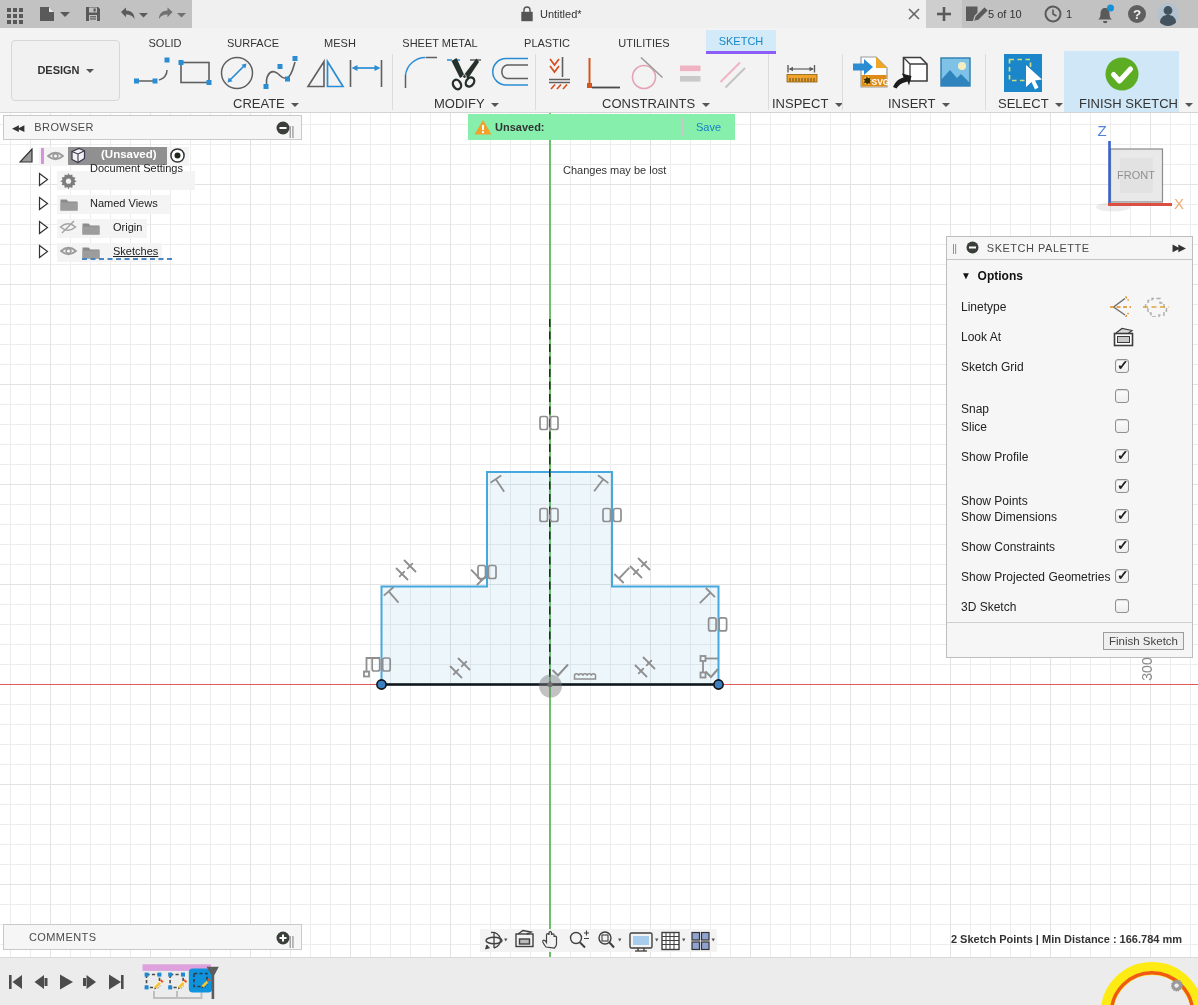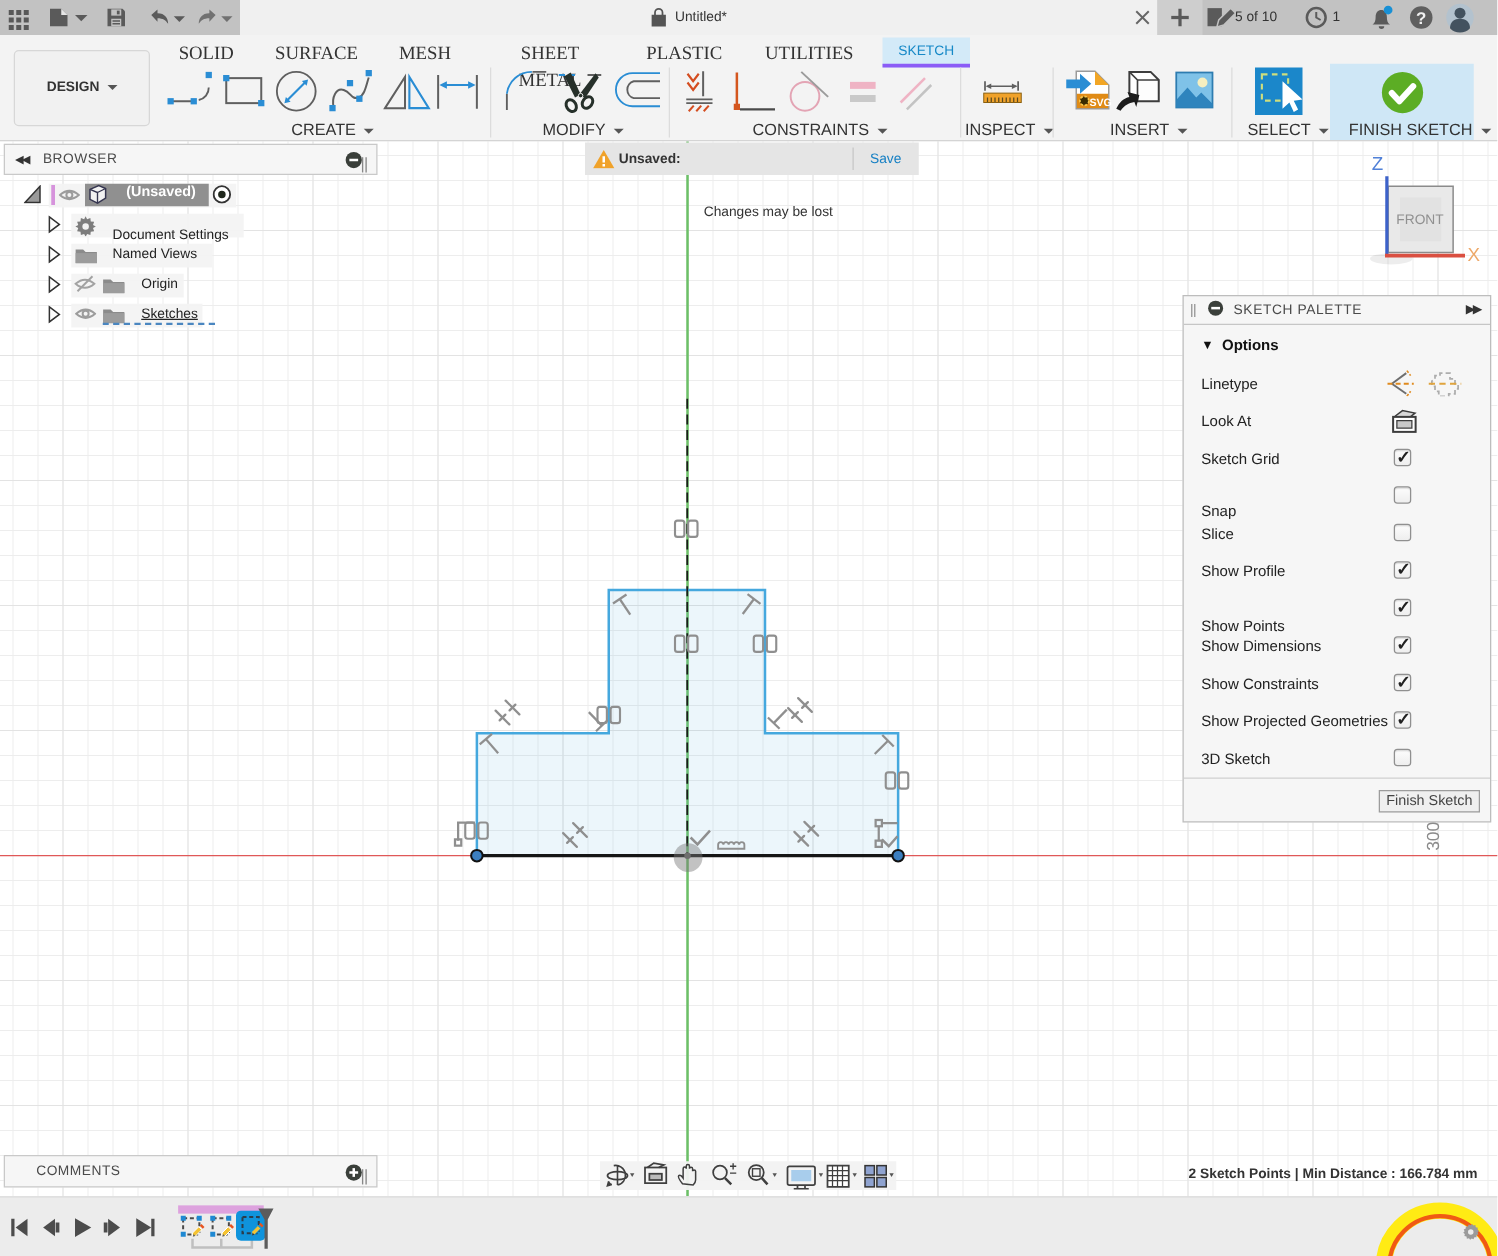--- a/index.html
+++ b/index.html
@@ -7,21 +7,21 @@
   .abs { position:absolute; }
   #stage { position:relative; width:1198px; height:1005px; }
 
   
   #titlebar { position:absolute; left:0; top:0; width:1198px; height:28px; background:#c2c2c2; }
   #doctab { position:absolute; left:192px; top:0; width:734px; height:28px; background:#f0f0f0; }
   #plusbox { position:absolute; left:926px; top:0; width:36px; height:28px; background:#cecece; }
 
   
   #ribbon { position:absolute; left:0; top:28px; width:1198px; height:85px; background:#f3f3f3; border-bottom:1px solid #d4d4d4; }
-  .rtab { position:absolute; top:4px; height:22px; line-height:22px; font-size:15px; color:#333; text-align:center;font-family:Liberation Serif, serif; }
+  .rtab { position:absolute; top:4px; height:22px; line-height:22px; font-size:11px; color:#333; text-align:center; }
   #tab-sketch { position:absolute; left:706px; top:2px; width:70px; height:24px; background:#d3eaf8; border-bottom:3px solid #8b5cf6; color:#1789c7; font-size:11px; text-align:center; line-height:22px; }
   #designbtn { position:absolute; left:11px; top:12px; width:109px; height:61px; background:#f1f1f1; border:1px solid #d7d7d7; border-radius:4px; font-size:11px; font-weight:bold; color:#333; text-align:center; line-height:59px; }
   .glabel { position:absolute; top:68px; font-size:13px; color:#333; white-space:nowrap; }
   .gdiv { position:absolute; top:26px; width:1px; height:56px; background:#dcdcdc; }
   .caret { display:inline-block; width:0; height:0; border-left:4px solid transparent; border-right:4px solid transparent; border-top:4px solid #555; vertical-align:middle; margin-left:3px; }
   #finishbg { position:absolute; left:1064px; top:23px; width:115px; height:61px; background:#cfe7f6; }
 
   
   #canvas { position:absolute; left:0; top:113px; width:1198px; height:844px; background:#fff; }
   #grid { position:absolute; left:0; top:0; width:100%; height:100%;
@@ -35,21 +35,21 @@
   }
   #redaxis { position:absolute; left:0; top:570.5px; width:1198px; height:1.5px; background:#e05858; }
   #greenaxis { position:absolute; left:549px; top:0; width:2px; height:844px; background:#6cc067; }
 
   
   .phead { position:absolute; background:#f6f6f6; border:1px solid #c9c9c9; color:#4a4a4a; font-size:11px; letter-spacing:0.4px; }
   #browserhead { left:3px; top:115px; width:299px; height:25px; line-height:23px; }
   #commentshead { left:3px; top:924px; width:299px; height:26px; line-height:24px; }
   .treerow { position:absolute; background:rgba(243,243,243,0.95); height:19px; }
 
-  #warnbar { position:absolute; left:468px; top:114px; width:267px; height:26px; background:#e5e5e5; font-size:11px; color:#333; }
+  #warnbar { position:absolute; left:468px; top:114px; width:267px; height:26px; background:#86efac; font-size:11px; color:#333; }
 
   #palette { position:absolute; left:946px; top:236px; width:247px; height:422px; background:#f6f6f6; border:1px solid #bdbdbd; }
   #palhead { position:absolute; left:0; top:0; width:100%; height:23px; border-bottom:1px solid #c6c6c6; font-size:11px; color:#4a4a4a; line-height:22px; letter-spacing:0.5px; }
   .palrow { position:absolute; left:14px; font-size:12px; color:#222; }
   .cb { position:absolute; left:168px; width:14px; height:14px; border-radius:3px; background:linear-gradient(#fdfdfd,#eee); border:1px solid #909090; box-shadow:inset 0 1px 1px rgba(0,0,0,0.15); }
   .cb.checked::after { content:"✓"; position:absolute; left:1px; top:-3px; font-size:14px; font-weight:bold; color:#222; }
   #finishbtn { position:absolute; left:156px; top:395px; width:81px; height:18px; background:#efefef; border:1px solid #9c9c9c; font-size:11.5px; color:#444; text-align:center; line-height:16px; white-space:nowrap; }
 
   #navbar { position:absolute; left:480px; top:929px; width:237px; height:23px; background:rgba(242,242,242,0.95); }
   #status { position:absolute; right:16px; top:933px; font-size:11px; font-weight:bold; color:#333; }
@@ -380,21 +380,21 @@
       </svg>
 
     <svg class="abs" style="left:38px;top:172px" width="11" height="15">
         <path d="M1.5,1.5 L9.5,7.5 L1.5,13.5 Z" fill="#fdfdfd" stroke="#333" stroke-width="1.2"></path>
       </svg>
     <div class="treerow" style="left:57px;top:171px;width:138px;"></div>
     <svg class="abs" style="left:60px;top:172px" width="17" height="17">
         <path d="M8.5,1 l1.2,2.3 2.6,-0.9 0.3,2.7 2.7,0.3 -0.9,2.6 2.3,1.2 -2.3,1.2 0.9,2.6 -2.7,0.3 -0.3,2.7 -2.6,-0.9 -1.2,2.3 -1.2,-2.3 -2.6,0.9 -0.3,-2.7 -2.7,-0.3 0.9,-2.6 -2.3,-1.2 2.3,-1.2 -0.9,-2.6 2.7,-0.3 0.3,-2.7 2.6,0.9 z" fill="#7d7d7d"></path>
         <circle cx="8.5" cy="9.2" r="2.6" fill="#f2f2f2"></circle>
       </svg>
-    <span class="abs" style="left:90px;top:182px;font-size:11px;color:#222;">Document Settings</span>
+    <span class="abs" style="left:90px;top:162px;font-size:11px;color:#222;">Document Settings</span>
 
     <svg class="abs" style="left:38px;top:196px" width="11" height="15">
         <path d="M1.5,1.5 L9.5,7.5 L1.5,13.5 Z" fill="#fdfdfd" stroke="#333" stroke-width="1.2"></path>
       </svg>
     <div class="treerow" style="left:57px;top:195px;width:113px;"></div>
     <svg class="abs" style="left:60px;top:197px" width="18" height="14">
         <path d="M0.5,2.5 h6 l2,2 h9 v9 h-17 z" fill="#8b8b8b"></path>
         <rect x="0.5" y="5.5" width="17" height="8" fill="#9c9c9c"></rect>
       </svg>
     <span class="abs" style="left:90px;top:197px;font-size:11px;color:#222;">Named Views</span>

